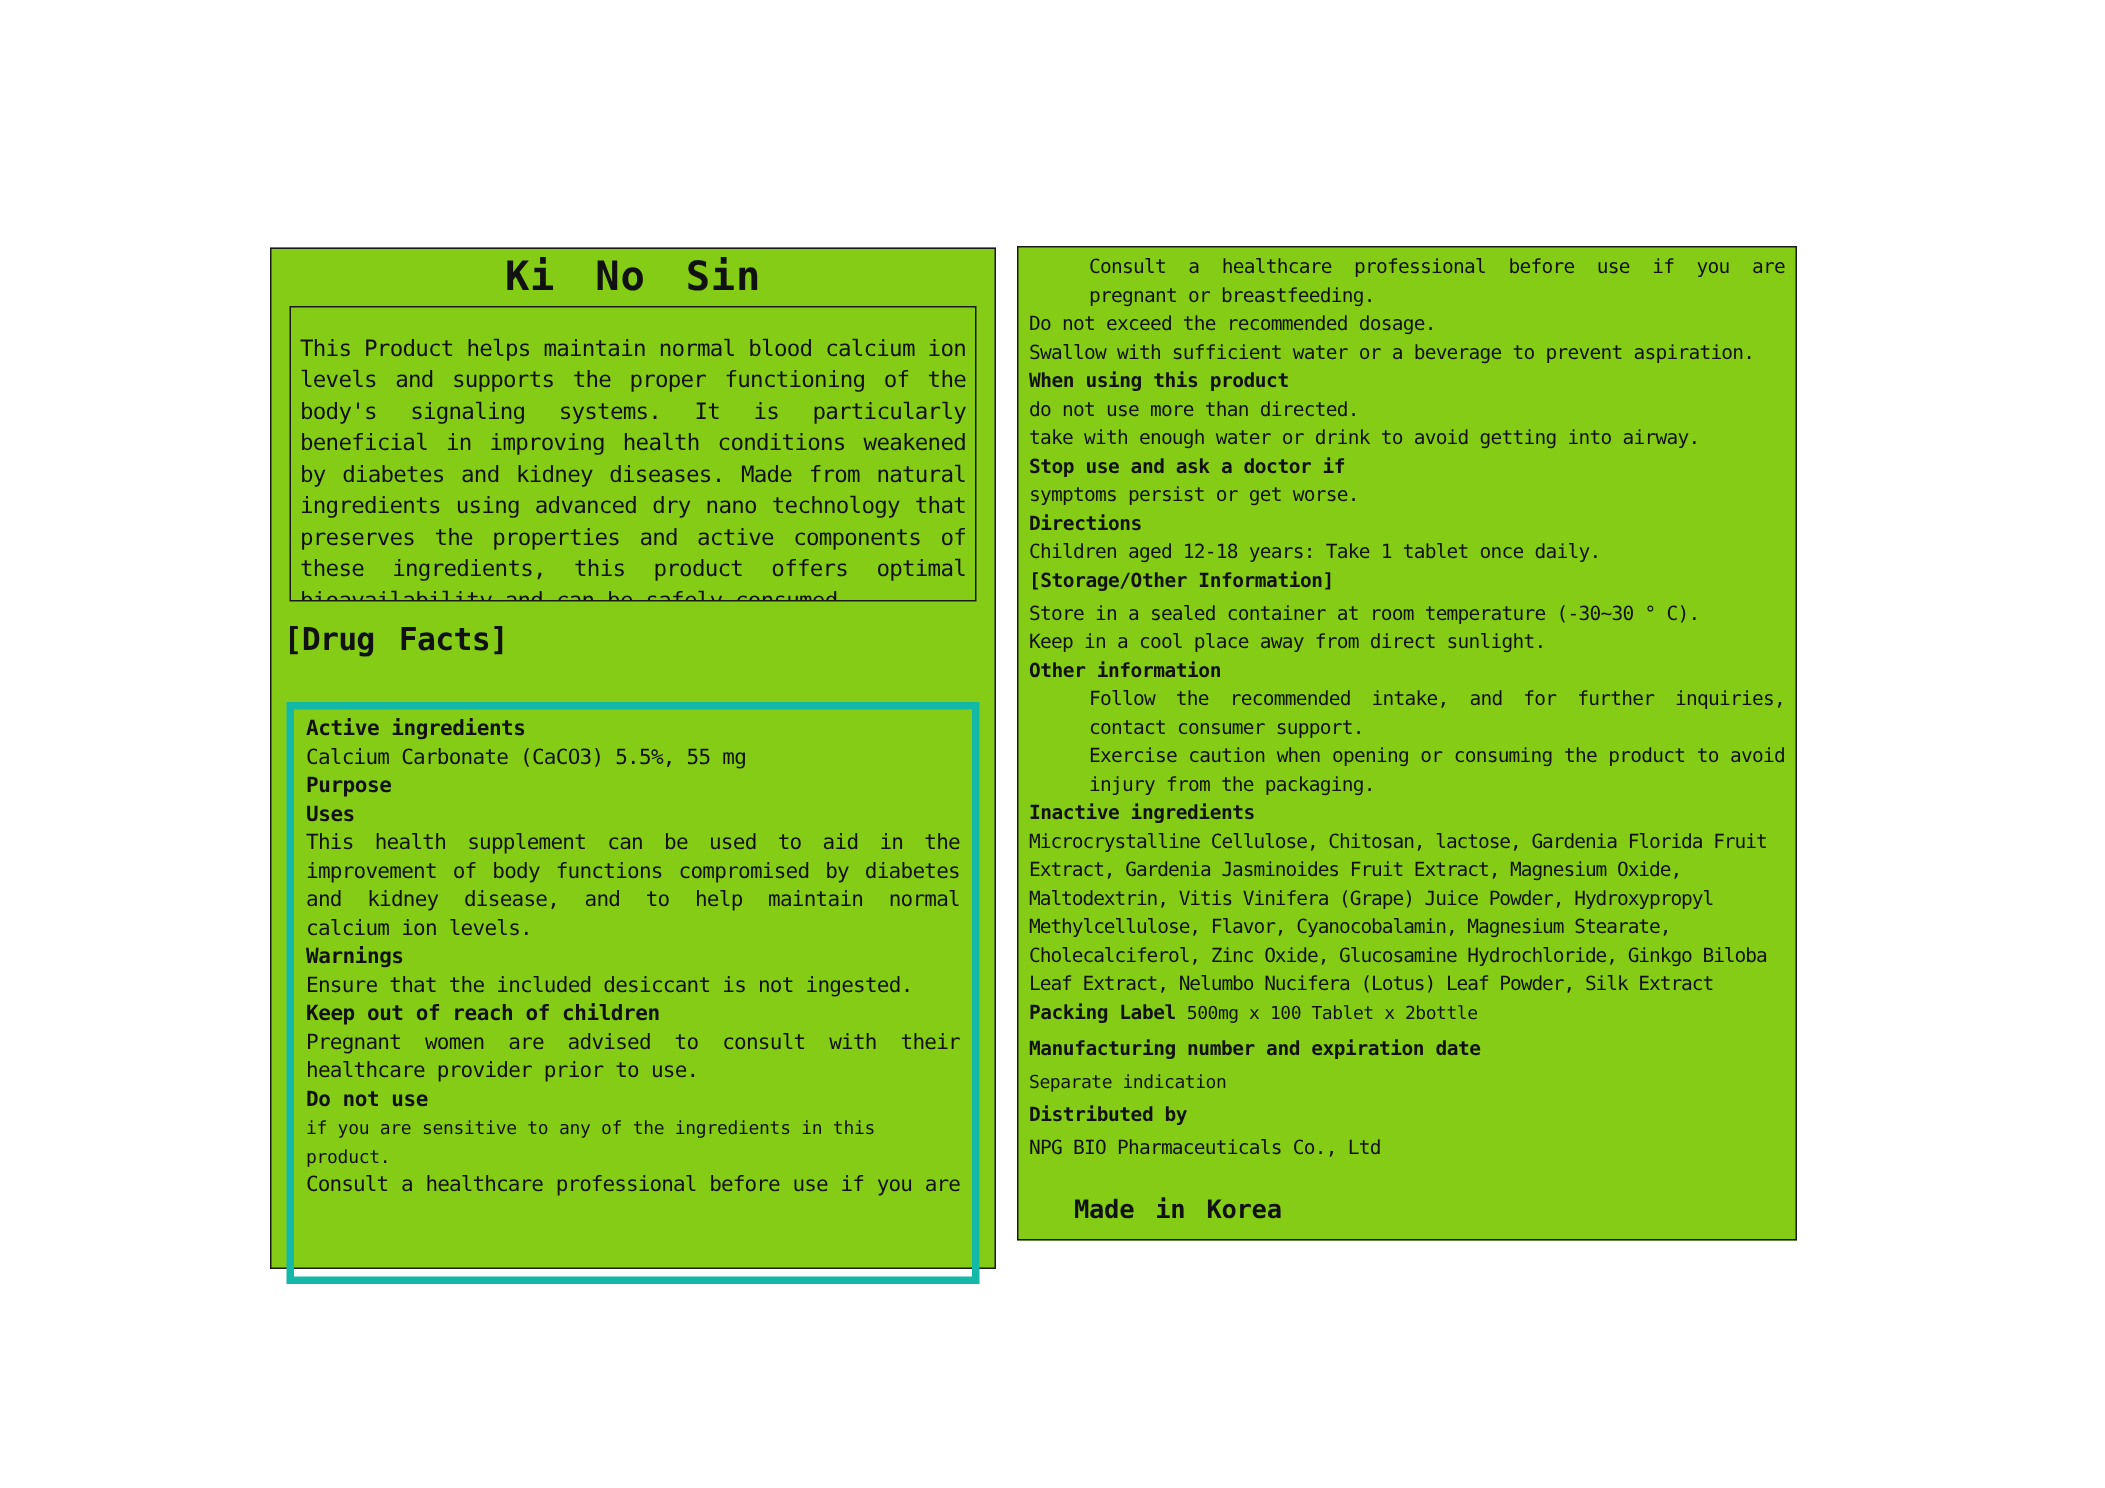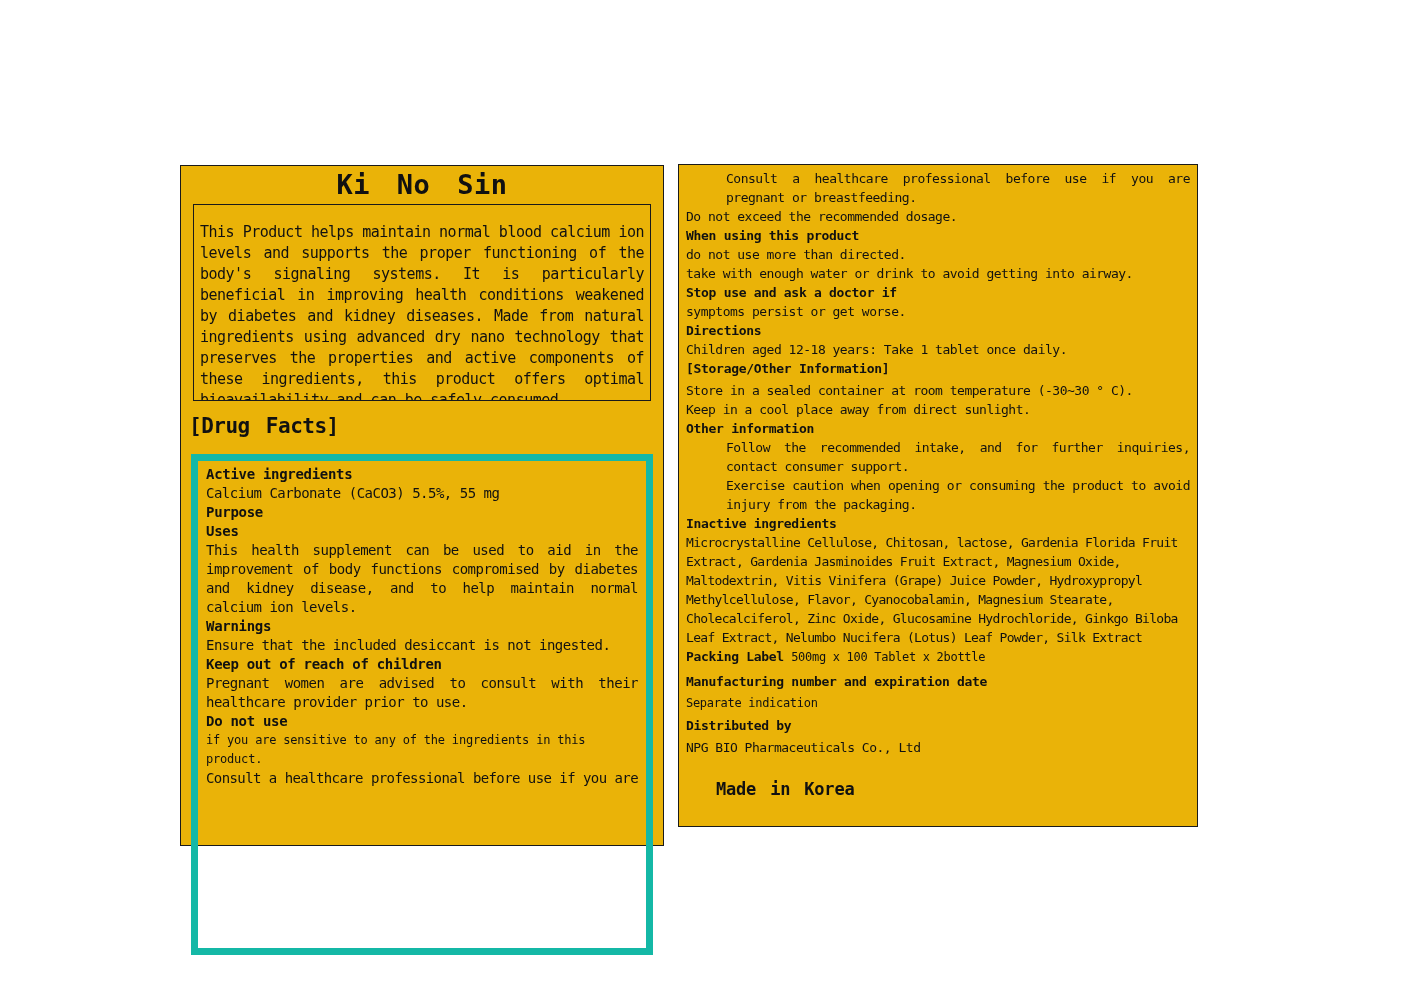--- a/index.html
+++ b/index.html
@@ -4,21 +4,21 @@
 <style>
   * { margin: 0; padding: 0; box-sizing: border-box; }
   html, body { background: #ffffff; }
   body {
     width: 1403px; height: 992px;
     position: relative;
     font-family: "DejaVu Sans Mono", "Liberation Mono", monospace;
     color: #111111;
     overflow: hidden;
   }
-  .panel { position: absolute; background: #eab308; border: 1px solid #1a1a1a; }
+  .panel { position: absolute; background: #84cc16; border: 1px solid #1a1a1a; }
 
   
   .left-panel { left: 180px; top: 165px; width: 484px; height: 681px; }
   .product-title {
     text-align: center;
     font-weight: bold;
     font-size: 27px;
     letter-spacing: 0.5px;
     word-spacing: 10px;
     margin-top: 2px;
@@ -38,23 +38,23 @@
     text-align: justify;
   }
   .drug-facts-heading {
     position: absolute; left: 8px; top: 248px;
     font-weight: bold;
     font-size: 21px;
     letter-spacing: -0.5px;
     word-spacing: 4px;
   }
   .facts-box {
-    position: absolute; left: 10px; top: 288px;
-    width: 462px; height: 501px;
-    border: 7px solid #14b8a6;
+    position: absolute; left: 10px; top: 302px;
+    width: 462px; height: 388px;
+    border: 5px solid #14b8a6;
     padding: 4px 8px;
     overflow: hidden;
   }
   .facts-box .h {
     font-weight: bold;
     font-size: 14px;
     letter-spacing: -0.3px;
     line-height: 19px;
   }
   .facts-box .t {
@@ -135,20 +135,21 @@
     <div class="t small">if you are sensitive to any of the ingredients in this product.</div>
 
     <div class="t stretch">Consult a healthcare professional before use if you are</div>
   </div>
 </div>
 
 <div class="panel right-panel">
 
   <div class="t just">Consult a healthcare professional before use if you are pregnant or breastfeeding.</div>
   <div class="t">Do not exceed the recommended dosage.</div>
+  <div class="t">Swallow with sufficient water or a beverage to prevent aspiration.</div>
 
   <div class="h">When using this product</div>
   <div class="t">do not use more than directed.</div>
   <div class="t">take with enough water or drink to avoid getting into airway.</div>
 
   <div class="h">Stop use and ask a doctor if</div>
   <div class="t">symptoms persist or get worse.</div>
 
   <div class="h">Directions</div>
   <div class="t">Children aged 12-18 years: Take 1 tablet once daily.</div>

